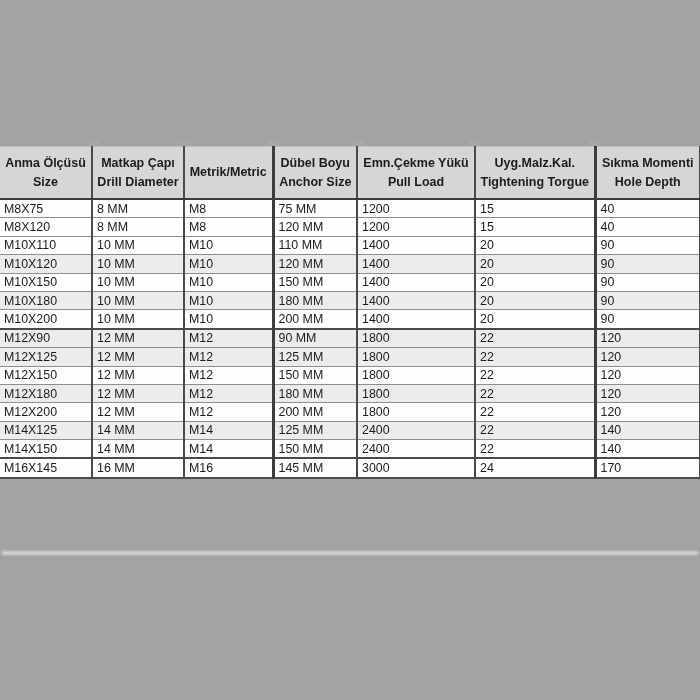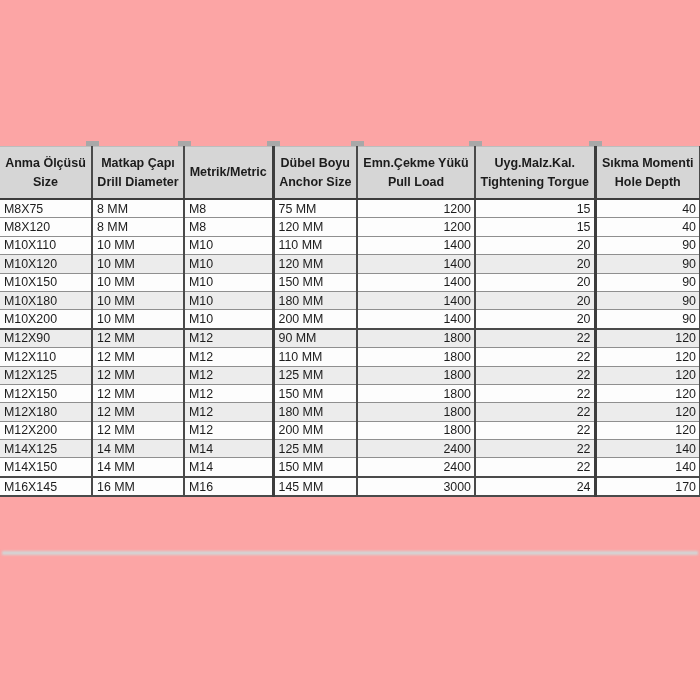--- a/index.html
+++ b/index.html
@@ -5,21 +5,21 @@
   html, body {
     margin: 0;
     padding: 0;
     background: #ffffff;
     font-family: "Liberation Sans", sans-serif;
   }
   .canvas {
     position: relative;
     width: 700px;
     height: 700px;
-    background: #fca5a5;
+    background: #a3a3a3;
     overflow: hidden;
   }
   .table-wrap {
     position: absolute;
     left: 0;
     top: 146px;
     width: 700px;
   }
   
   .col-tab {
@@ -62,21 +62,21 @@
     white-space: nowrap;
     overflow: hidden;
   }
   table.spec th:nth-child(n+2),
   table.spec td:nth-child(n+2) { border-left: 2px solid #4a4a4a; }
   table.spec th:nth-child(4), table.spec td:nth-child(4),
   table.spec th:nth-child(7), table.spec td:nth-child(7) { border-left: 3px solid #3d3d3d; }
   table.spec tr.stripe td { background: #ececec; }
   table.spec tr.thick td { border-bottom: 2px solid #4a4a4a; }
   table.spec tbody tr:last-child td { border-bottom: 2px solid #4a4a4a; }
-  table.spec td.num { text-align: right; padding-right: 3px; }
+  table.spec td.num { padding-right: 3px; }
   .table-shadow {
     position: absolute;
     left: 2px;
     right: 2px;
     top: 405px;
     height: 4px;
     background: #d4d4d4;
     filter: blur(1px);
     z-index: 0;
   }
@@ -203,29 +203,20 @@
           </tr>
           <tr class="stripe">
             <td>M12X90</td>
             <td>12 MM</td>
             <td>M12</td>
             <td>90 MM</td>
             <td class="num">1800</td>
             <td class="num">22</td>
             <td class="num">120</td>
           </tr>
-          <tr>
-            <td>M12X110</td>
-            <td>12 MM</td>
-            <td>M12</td>
-            <td>110 MM</td>
-            <td class="num">1800</td>
-            <td class="num">22</td>
-            <td class="num">120</td>
-          </tr>
           <tr class="stripe">
             <td>M12X125</td>
             <td>12 MM</td>
             <td>M12</td>
             <td>125 MM</td>
             <td class="num">1800</td>
             <td class="num">22</td>
             <td class="num">120</td>
           </tr>
           <tr>

